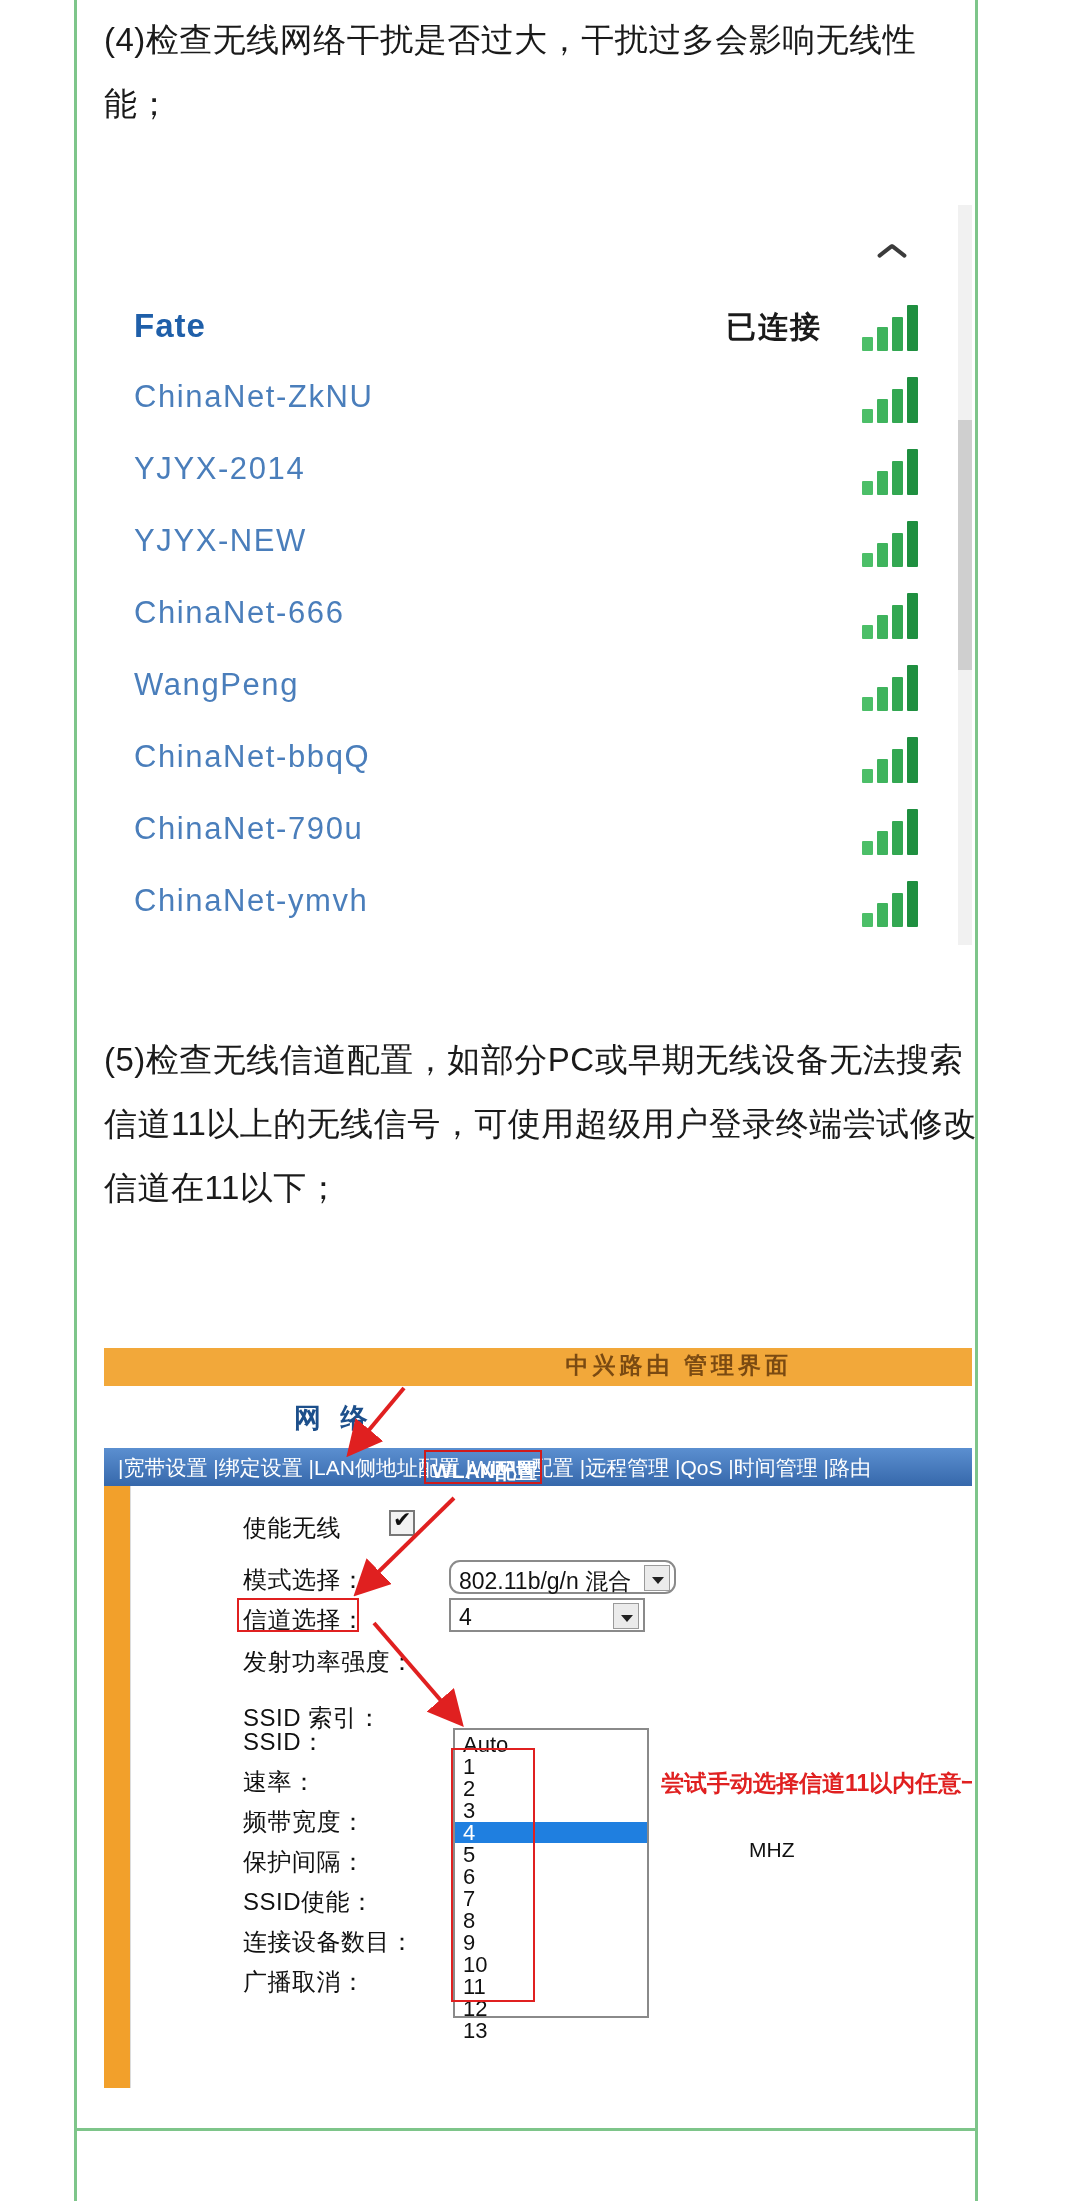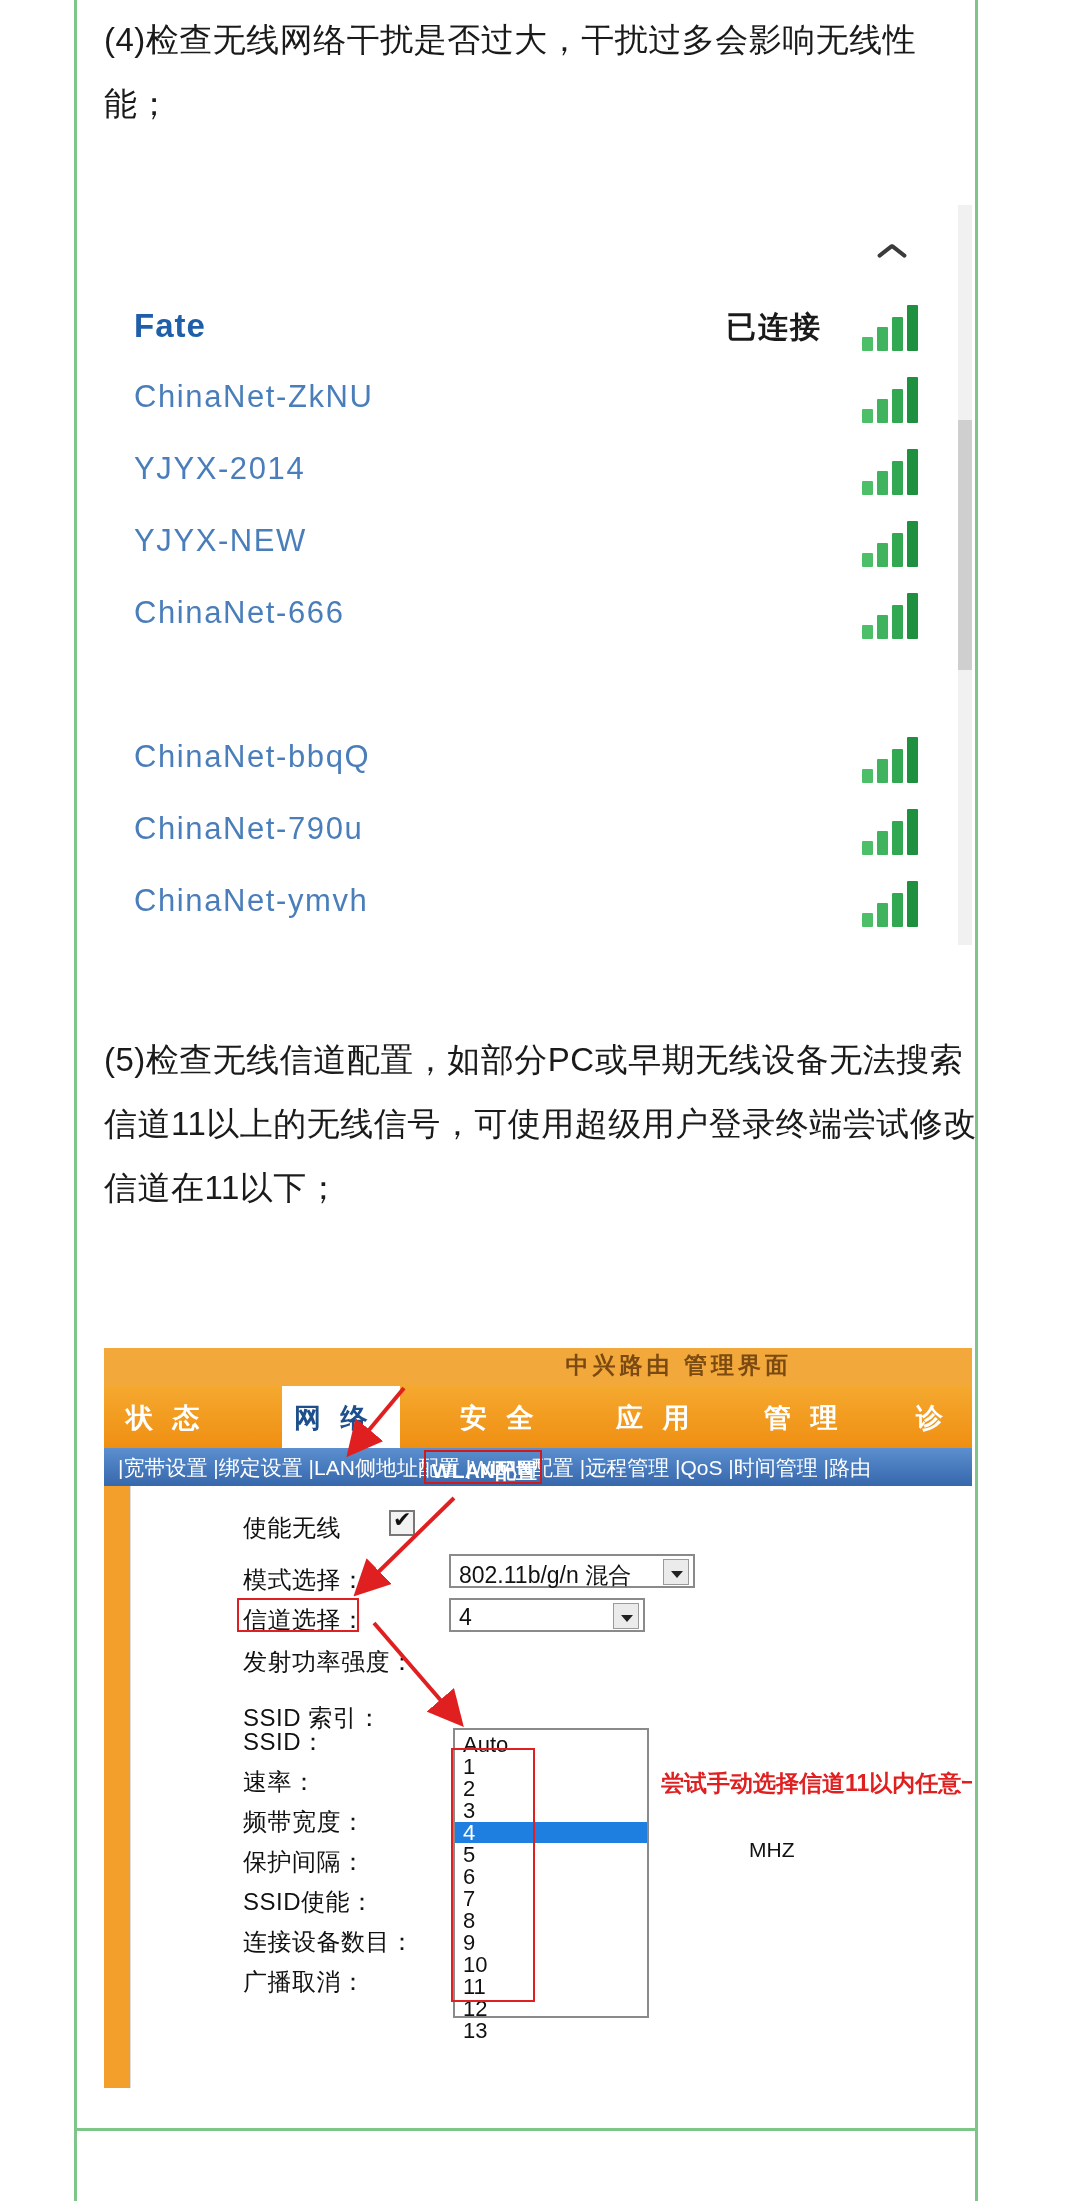--- a/index.html
+++ b/index.html
@@ -288,20 +288,29 @@
     <div class="wifi-row" style="top:376px">
       <div class="ssid">ChinaNet-666</div>
       <div class="bars">
           <i></i>
           <i></i>
           <i></i>
           <i></i>
         </div>
     </div>
 
+    <div class="wifi-row" style="top:448px">
+      <div class="ssid">WangPeng</div>
+      <div class="bars">
+          <i></i>
+          <i></i>
+          <i></i>
+          <i></i>
+        </div>
+    </div>
 
     <div class="wifi-row" style="top:520px">
       <div class="ssid">ChinaNet-bbqQ</div>
       <div class="bars">
           <i></i>
           <i></i>
           <i></i>
           <i></i>
         </div>
     </div>
@@ -332,47 +341,40 @@
   </div>
 
   <div class="body-text" id="para5">(5)检查无线信道配置，如部分PC或早期无线设备无法搜索信道11以上的无线信号，可使用超级用户登录终端尝试修改信道在11以下；</div>
 
   <div class="router-shot">
 
     <div class="router-topstrip">
       <div class="router-topstrip-text">中兴路由 管理界面</div>
     </div>
 
-    <div class="nav-main">
-      <span class="nav-item-0">状 态</span>
-      <span class="nav-item-2">安 全</span>
-      <span class="nav-item-3">应 用</span>
-      <span class="nav-item-4">管 理</span>
-      <span class="nav-item-5">诊</span>
-    </div>
     <div class="nav-selected">
       <span>网 络</span>
     </div>
 
     <div class="nav-sub">
       <div class="nav-sub-text">|宽带设置 |绑定设置 |LAN侧地址配置 |WLAN配置 |远程管理 |QoS |时间管理 |路由</div>
     </div>
     <div class="nav-sub-highlight">
       <div class="nav-sub-highlight-label">WLAN配置</div>
     </div>
 
     <div class="router-left-col"></div>
 
     <div class="router-body">
 
       <div class="form-label" style="top:26px">使能无线</div>
       <div class="checkbox"></div>
 
       <div class="form-label" style="top:78px">模式选择：</div>
-      <div class="select" style="left:318px; top:68px; width:246px;">
+      <div class="select" style="left:318px; top:74px; width:227px;border-radius:11px;">
         <div class="sel-text">802.11b/g/n 混合</div>
         <div class="arrow"></div>
       </div>
 
       <div class="form-label" style="top:118px">信道选择：</div>
       <div class="red-box" style="left:106px; top:112px; width:122px; height:34px;"></div>
       <div class="select" style="left:318px; top:112px; width:196px;">
         <div class="sel-text">4</div>
         <div class="arrow"></div>
       </div>

